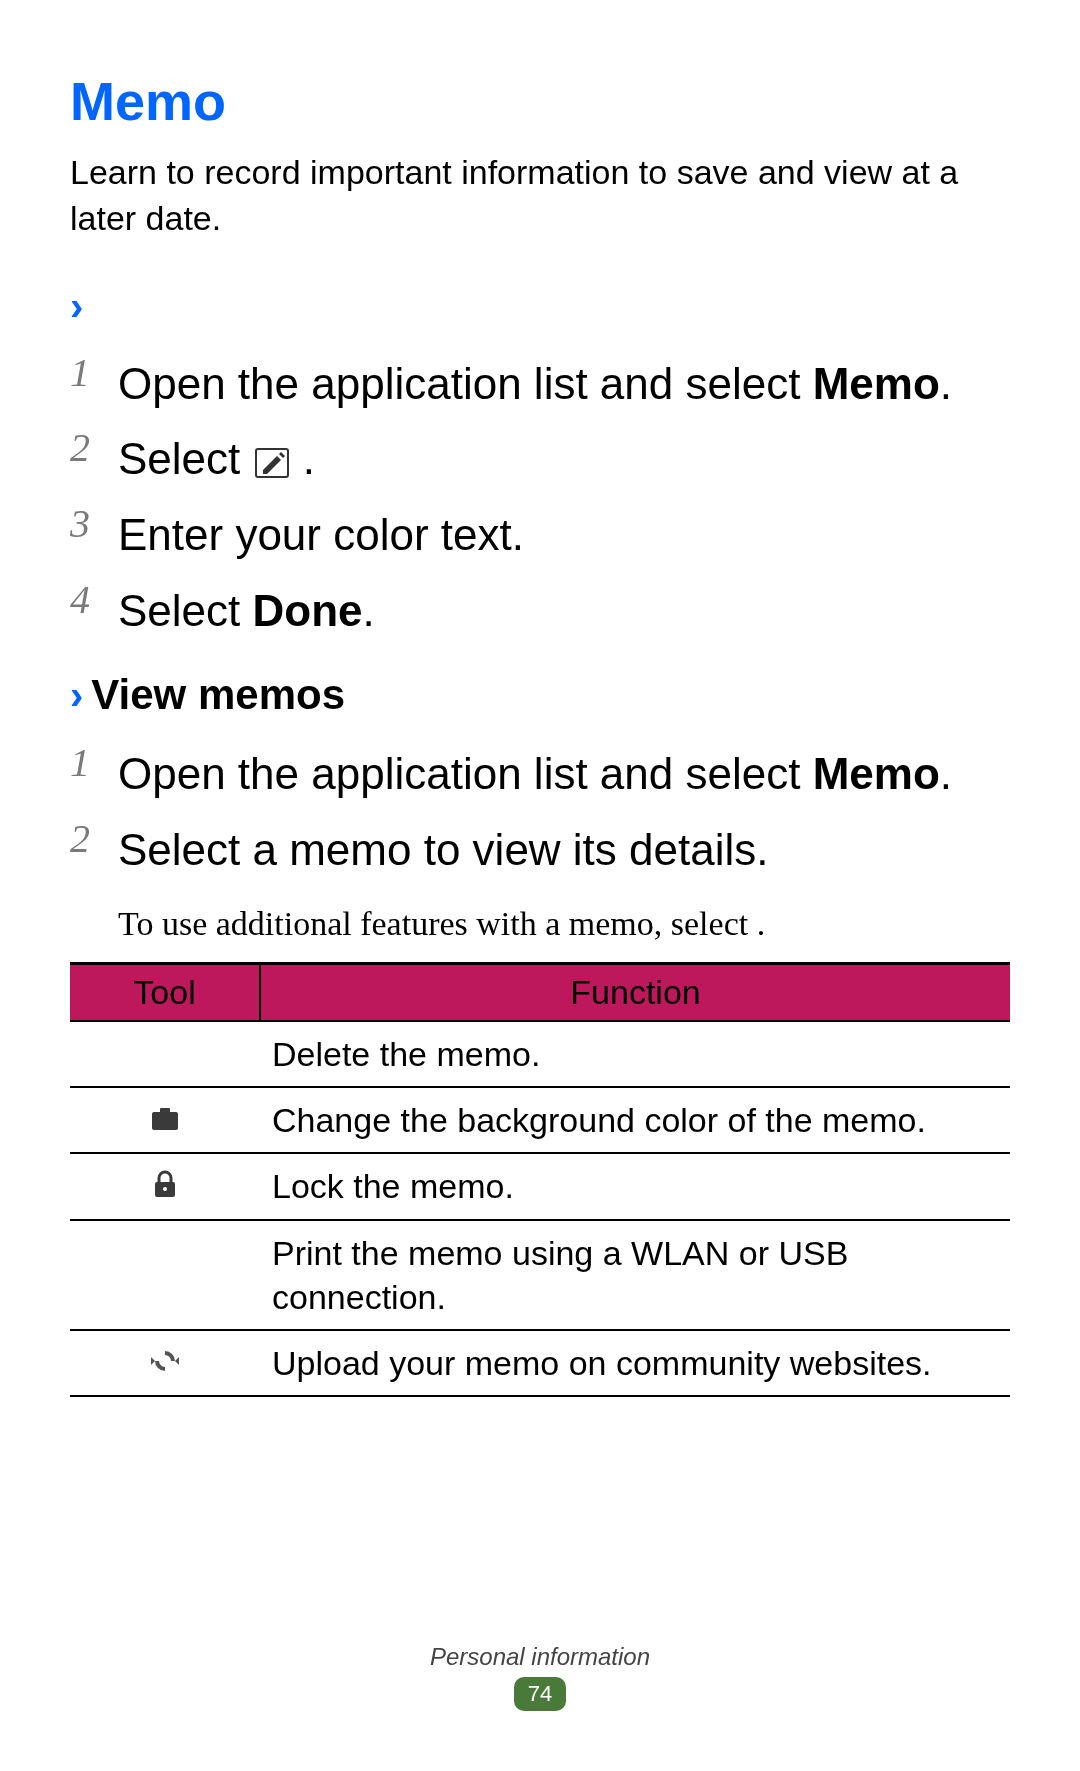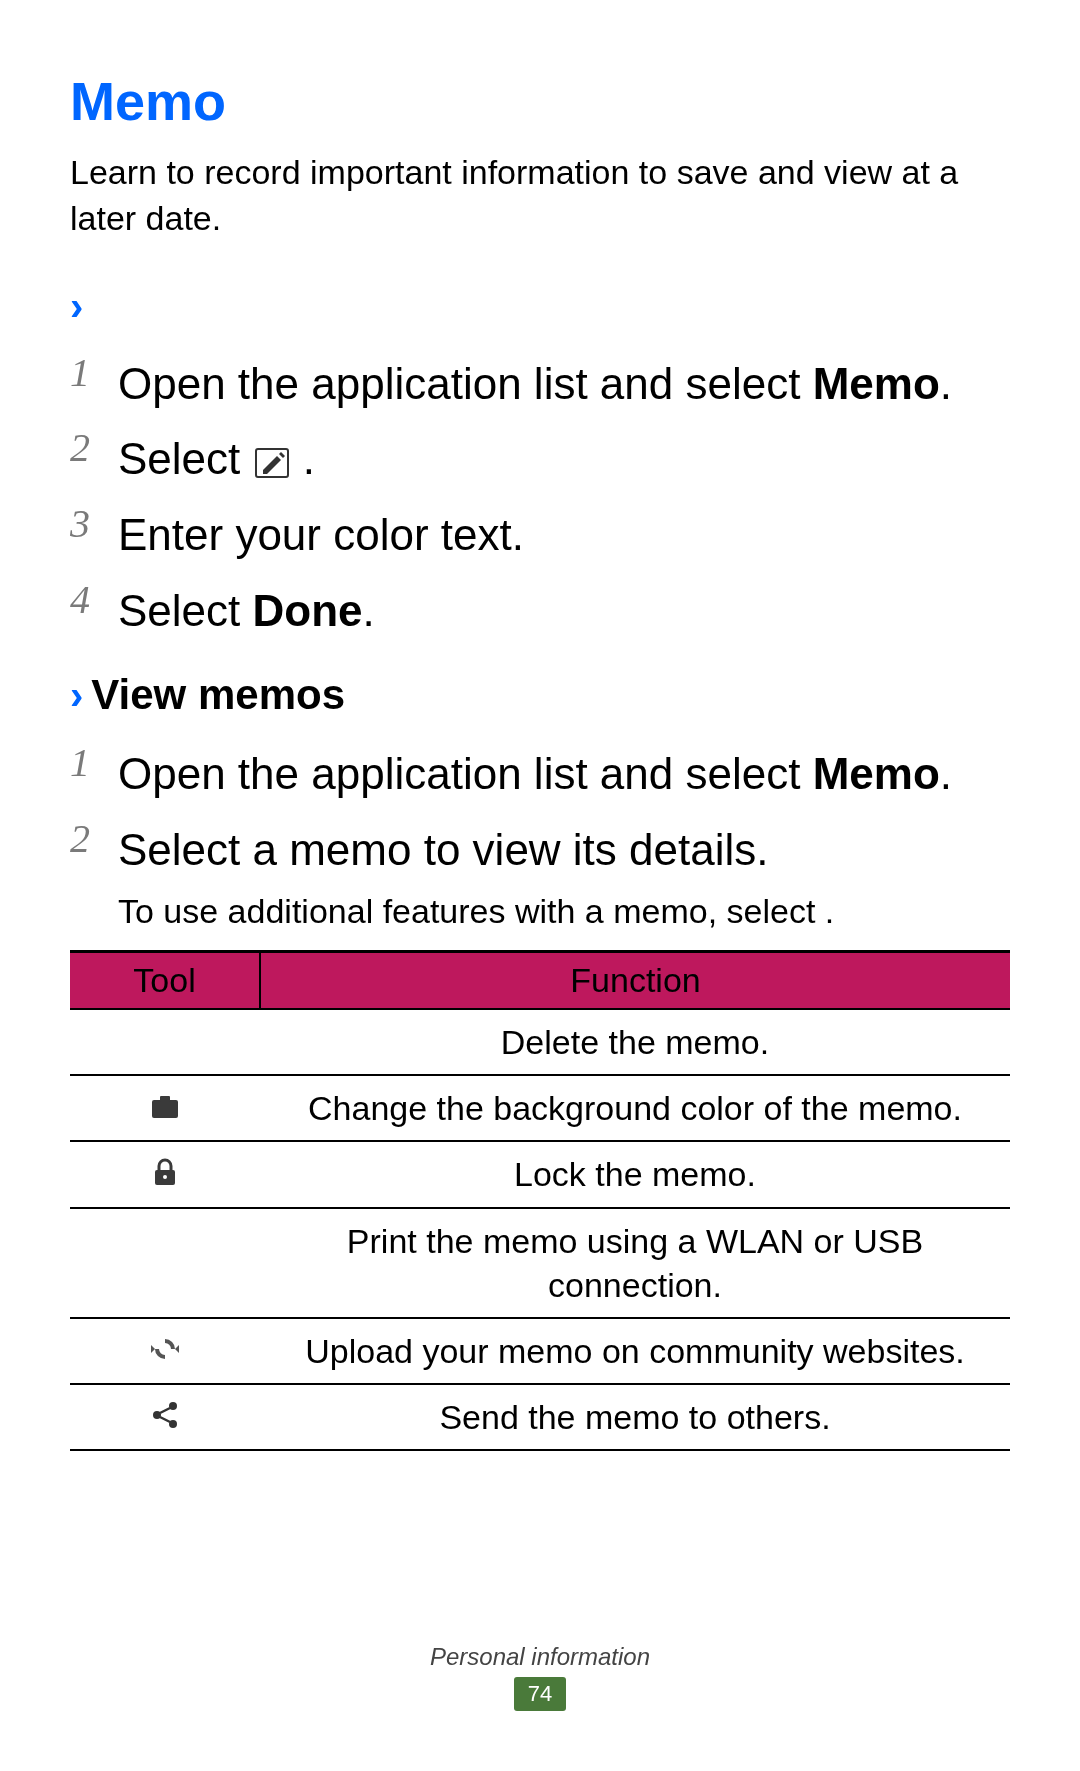--- a/index.html
+++ b/index.html
@@ -68,21 +68,22 @@
       padding-top: 4px;
     }
     .step-text .bold {
       font-weight: bold;
     }
     .step-sub {
       font-size: 34px;
       line-height: 1.4;
       color: #000;
       margin-left: 48px;
-      margin-top: 8px;
+      margin-top: 20px;
+      font-family: Liberation Serif, serif;
     }
     .inline-icon {
       display: inline-flex;
       vertical-align: middle;
       margin: 0 2px;
     }
     table.tool-table {
       width: 100%;
       border-collapse: collapse;
       margin-top: 14px;
@@ -99,21 +100,20 @@
     .tool-table th:first-child {
       border-right: 2px solid #000;
       width: 190px;
     }
     .tool-table td {
       font-size: 34px;
       padding: 10px 12px;
       border-bottom: 2px solid #000;
       line-height: 1.3;
       vertical-align: middle;
-      text-align: center;
     }
     .tool-table td.icon-cell {
       text-align: center;
       width: 190px;
     }
     .footer {
       position: absolute;
       bottom: 60px;
       left: 0;
       right: 0;
@@ -124,21 +124,21 @@
       font-size: 24px;
       color: #444;
       margin-bottom: 6px;
     }
     .page-num {
       display: inline-block;
       background: #4a7a3a;
       color: #fff;
       font-size: 22px;
       padding: 4px 14px;
-      border-radius: 3px;
+      border-radius: 10px;
     }
     svg.ic-color { width: 30px; height: 26px; }
     svg.ic-lock { width: 24px; height: 28px; }
     svg.ic-sync { width: 28px; height: 28px; }
     svg.ic-share { width: 28px; height: 28px; }
     svg.ic-compose { width: 34px; height: 30px; }
   </style>
 </head>
 <body>
 
@@ -241,31 +241,19 @@
       <td class="icon-cell">
         <svg class="ic-sync" viewBox="0 0 28 28">
           <path d="M 14 4 A 10 10 0 0 1 24 14 L 20 14 A 6 6 0 0 0 14 8 Z" fill="#555"></path>
           <path d="M 14 24 A 10 10 0 0 1 4 14 L 8 14 A 6 6 0 0 0 14 20 Z" fill="#555"></path>
           <path d="M 24 14 L 28 10 L 28 18 Z" fill="#555"></path>
           <path d="M 4 14 L 0 18 L 0 10 Z" fill="#555"></path>
         </svg>
       </td>
       <td>Upload your memo on community websites.</td>
     </tr>
-    <tr>
-      <td class="icon-cell">
-        <svg class="ic-share" viewBox="0 0 28 28">
-          <circle cx="22" cy="5" r="4" fill="#333"></circle>
-          <circle cx="6" cy="14" r="4" fill="#333"></circle>
-          <circle cx="22" cy="23" r="4" fill="#333"></circle>
-          <line x1="9" y1="12" x2="19" y2="7" stroke="#333" stroke-width="2.5"></line>
-          <line x1="9" y1="16" x2="19" y2="21" stroke="#333" stroke-width="2.5"></line>
-        </svg>
-      </td>
-      <td>Send the memo to others.</td>
-    </tr>
   </tbody>
 </table>
 
 <div class="footer">
   <div class="footer-text">Personal information</div>
   <div class="page-num">74</div>
 </div>
 
 </body></html>

